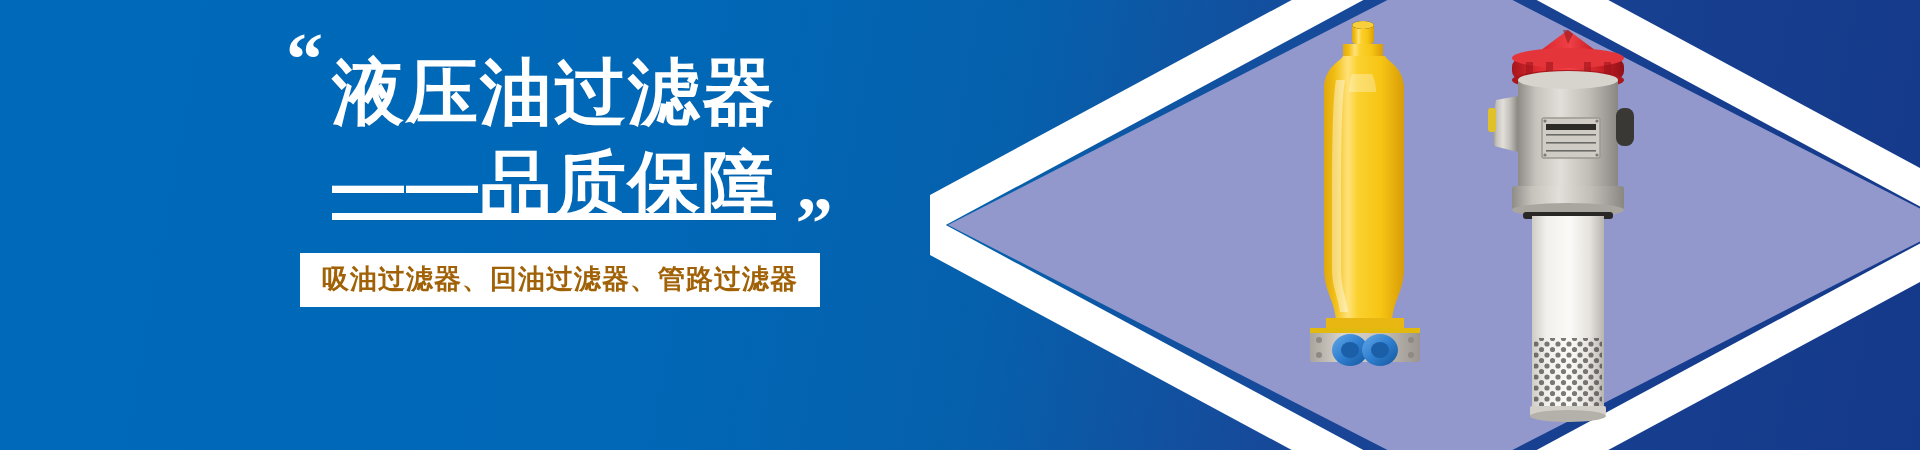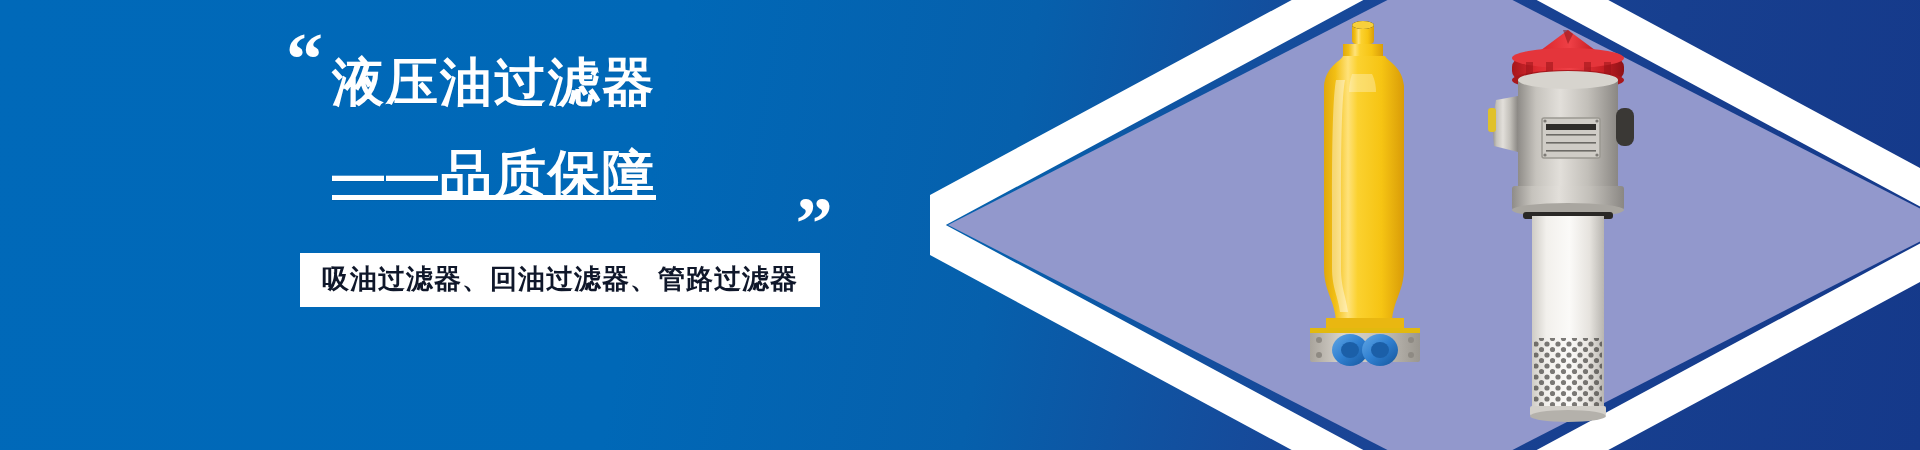--- a/index.html
+++ b/index.html
@@ -36,38 +36,38 @@
     position:absolute;left:800px;top:160px;
     color:#ffffff;
     font-family:"Liberation Serif","DejaVu Serif",serif;
     font-size:74px;font-weight:700;line-height:1;
     letter-spacing:-4px;
     transform:rotate(180deg);
   }
   .title-line{
     position:absolute;
     color:#ffffff;
-    font-size:52px;
+    font-size:72px;
     font-weight:700;
     line-height:1;
     letter-spacing:2px;
     white-space:nowrap;
     text-shadow:0 1px 0 rgba(0,0,0,.05);
   }
   .title-line-1{left:332px;top:56px;}
   .title-line-2{left:332px;top:148px;text-decoration:underline;}
 
   .subtitle-box{
     position:absolute;left:300px;top:253px;
     background:#ffffff;
     padding:11px 22px 12px 22px;
     display:inline-block;
   }
   .subtitle-text{
-    color:#0f172a;
+    color:#a16207;
     font-size:27px;
     font-weight:700;
     line-height:1.15;
     letter-spacing:1px;
     white-space:nowrap;
   }
 
   
   .products{
     position:absolute;left:1280px;top:0;width:520px;height:450px;

